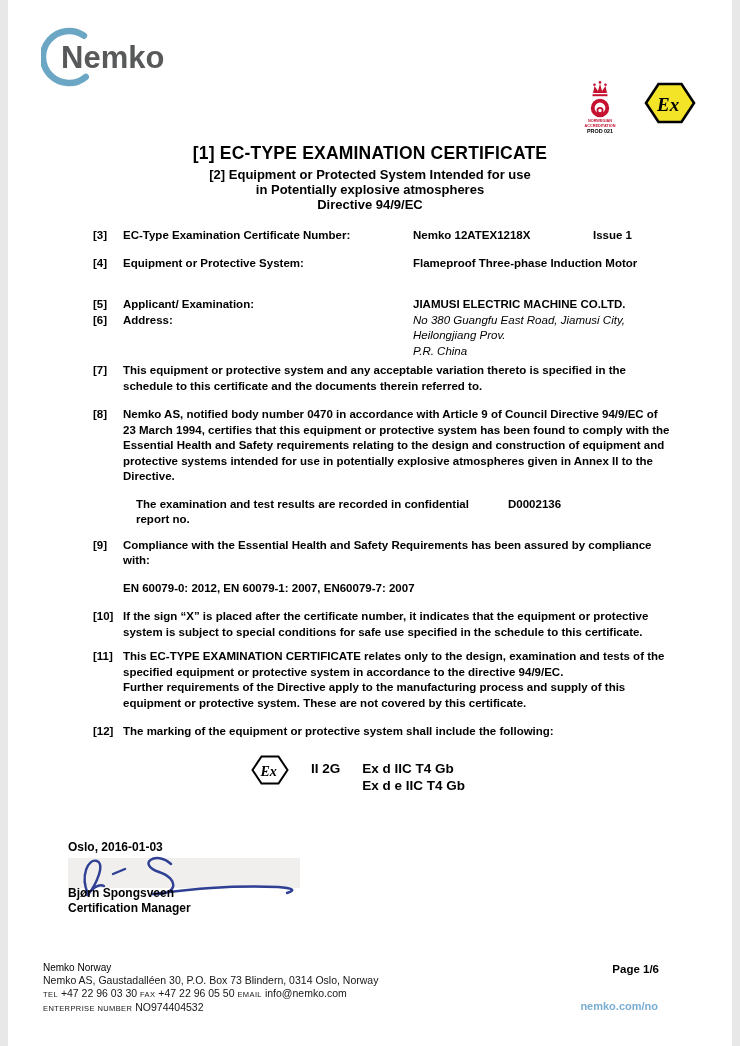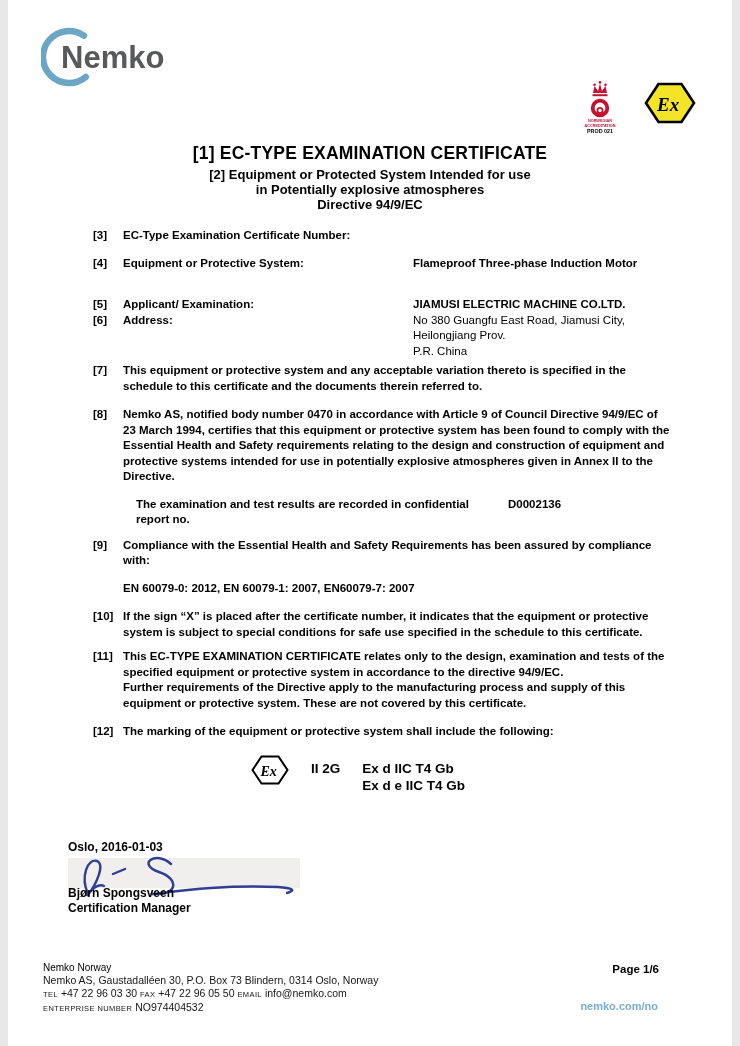--- a/index.html
+++ b/index.html
@@ -20,21 +20,21 @@
   .content{position:absolute;left:85px;top:228px;width:578px;font-weight:bold;
            font-size:11.5px;line-height:15.5px;}
   .crow{display:flex;}
   .cnum{flex:0 0 30px;}
   .cbody{flex:1;max-width:548px;}
   .fieldrow .cbody{display:flex;}
   .flabel{flex:0 0 290px;}
   .fvalue{flex:1;}
   .vsplit{display:flex;}
   .vmain{flex:0 0 180px;}
-  .regular{font-weight:normal;}
+  .regular{font-weight:normal;font-style:italic;}
   .mb12{margin-bottom:12px;} .mb26{margin-bottom:26px;} .mb0{margin-bottom:0;}
   .mb4{margin-bottom:4px;} .mb13{margin-bottom:13px;} .mb9{margin-bottom:9px;}
   .mb10{margin-bottom:10px;}
   .report-row{margin-top:12px;gap:13px;}
   .report-text{width:372px;}
   .standards{margin-top:12px;}
   
   .marking{display:flex;align-items:flex-start;gap:22px;margin:14px 0 0 158px;
            font-size:13.5px;line-height:17.5px;font-weight:bold;}
   .marking .group{margin-top:6px;}
@@ -97,20 +97,24 @@
     <div class="title-sub">in Potentially explosive atmospheres</div>
     <div class="title-sub">Directive 94/9/EC</div>
   </div>
 
   <div class="content">
 
     <div class="crow fieldrow mb12">
       <div class="cnum">[3]</div>
       <div class="cbody">
         <div class="flabel">EC-Type Examination Certificate Number:</div>
+        <div class="fvalue vsplit">
+          <span class="vmain">Nemko 12ATEX1218X</span>
+          <span>Issue 1</span>
+        </div>
       </div>
     </div>
 
     <div class="crow fieldrow mb26">
       <div class="cnum">[4]</div>
       <div class="cbody">
         <div class="flabel">Equipment or Protective System:</div>
         <div class="fvalue">Flameproof Three-phase Induction Motor</div>
       </div>
     </div>

